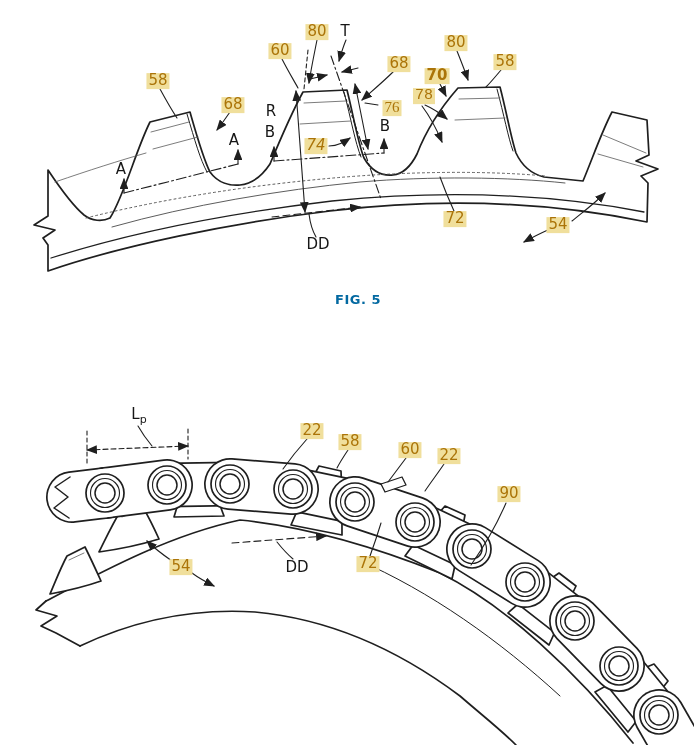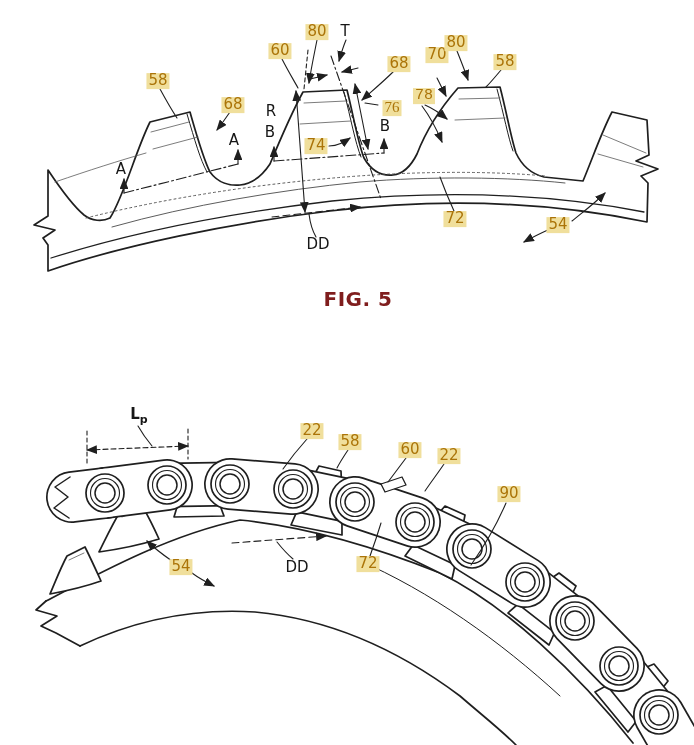--- a/index.html
+++ b/index.html
@@ -3,21 +3,21 @@
 <meta charset="utf-8">
 <style>
   html,body{margin:0;padding:0;background:#ffffff;}
   body{width:694px;height:745px;font-family:"DejaVu Sans","Liberation Sans",sans-serif;}
   .stage{position:relative;width:694px;height:745px;overflow:hidden;background:#fff;}
   .stage svg{position:absolute;left:0;top:0;}
   .lbl{position:absolute;transform:translate(-50%,-50%);font-size:15px;line-height:1.05;white-space:nowrap;}
   .lbl.hl{background:var(--label-bg,#f0df9c);color:var(--label-fg,#b07a10);padding:0 2px;}
   .lbl.plain{color:#161616;}
   .lbl sub{font-size:11px;}
-  .caption{position:absolute;transform:translate(-50%,-50%);font-weight:bold;font-size:20px;color:#7f1d1d;letter-spacing:0.5px;}
+  .caption{position:absolute;transform:translate(-50%,-50%);font-weight:bold;font-size:13px;color:#0369a1;letter-spacing:0.5px;}
   path,line,circle{vector-effect:non-scaling-stroke;}
 </style>
 </head>
 <body>
 
 <div class="stage">
 
 <svg width="694" height="745" viewBox="0 0 694 745">
   <defs>
     <marker id="ah" viewBox="0 0 10 8" refX="9" refY="4" markerWidth="10" markerHeight="8" orient="auto-start-reverse">
@@ -239,31 +239,31 @@
       <div class="lbl hl" style="left: 158px; top: 81px;">58</div>
       <div class="lbl hl" style="left: 233px; top: 105px;">68</div>
       <div class="lbl plain" style="left: 121px; top: 170px;">A</div>
       <div class="lbl plain" style="left: 234px; top: 141px;">A</div>
       <div class="lbl hl" style="left: 280px; top: 51px;">60</div>
       <div class="lbl hl" style="left: 317px; top: 32px;">80</div>
       <div class="lbl plain" style="left: 345px; top: 32px;">T</div>
       <div class="lbl plain" style="left: 271px; top: 112px;">R</div>
       <div class="lbl plain" style="left: 270px; top: 133px;">B</div>
       <div class="lbl plain" style="left: 385px; top: 127px;">B</div>
-      <div class="lbl hl" style="left: 316px; top: 146px;">74</div>
+      <div class="lbl hl" style="left: 316px; top: 146px; font-style: italic;">74</div>
       <div class="lbl hl" style="left: 392px; top: 108px; font-family: Liberation Serif, serif;">76</div>
       <div class="lbl hl" style="left: 399px; top: 64px;">68</div>
       <div class="lbl hl" style="left: 424px; top: 96px; font-family: Liberation Mono, monospace;">78</div>
-      <div class="lbl hl" style="left: 437px; top: 55px;">70</div>
+      <div class="lbl hl" style="left: 437px; top: 76px; font-weight: bold;">70</div>
       <div class="lbl hl" style="left: 456px; top: 43px;">80</div>
       <div class="lbl hl" style="left: 505px; top: 62px;">58</div>
       <div class="lbl hl" style="left: 455px; top: 219px;">72</div>
       <div class="lbl hl" style="left: 558px; top: 225px;">54</div>
       <div class="lbl plain" style="left: 318px; top: 245px;">DD</div>
-      <div class="lbl plain" style="left: 139px; top: 416px; font-weight: bold;">L<sub>p</sub></div>
+      <div class="lbl plain" style="left: 139px; top: 416px;">L<sub>p</sub></div>
       <div class="lbl hl" style="left: 312px; top: 431px;">22</div>
       <div class="lbl hl" style="left: 350px; top: 442px;">58</div>
       <div class="lbl hl" style="left: 410px; top: 450px;">60</div>
       <div class="lbl hl" style="left: 449px; top: 456px;">22</div>
       <div class="lbl hl" style="left: 509px; top: 494px;">90</div>
       <div class="lbl hl" style="left: 181px; top: 567px;">54</div>
       <div class="lbl hl" style="left: 368px; top: 564px;">72</div>
       <div class="lbl plain" style="left: 297px; top: 568px;">DD</div>
     </div>
 

